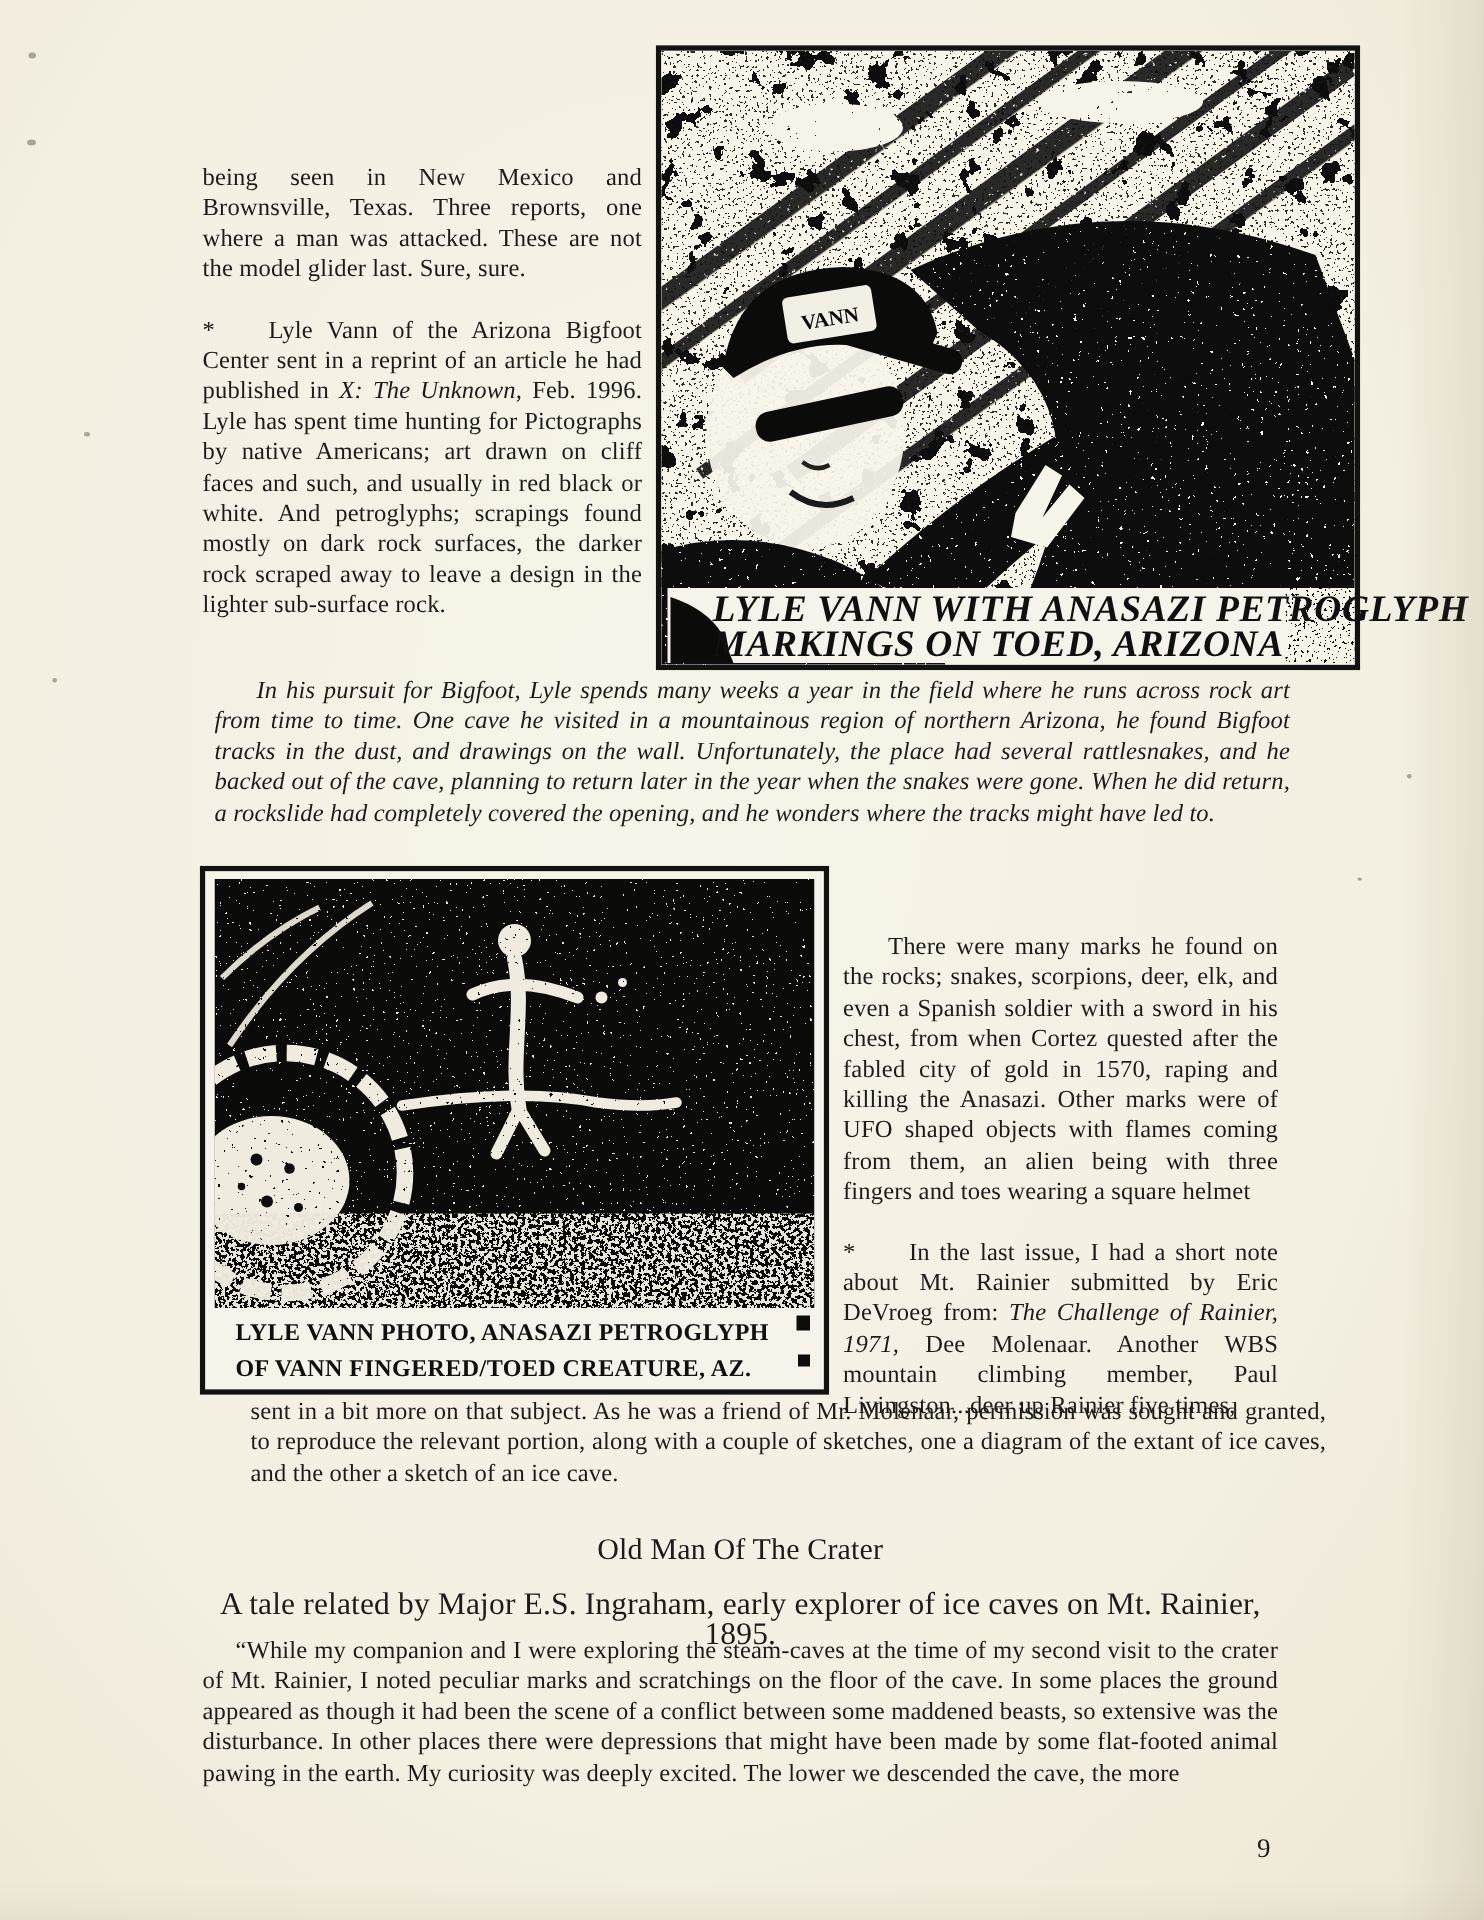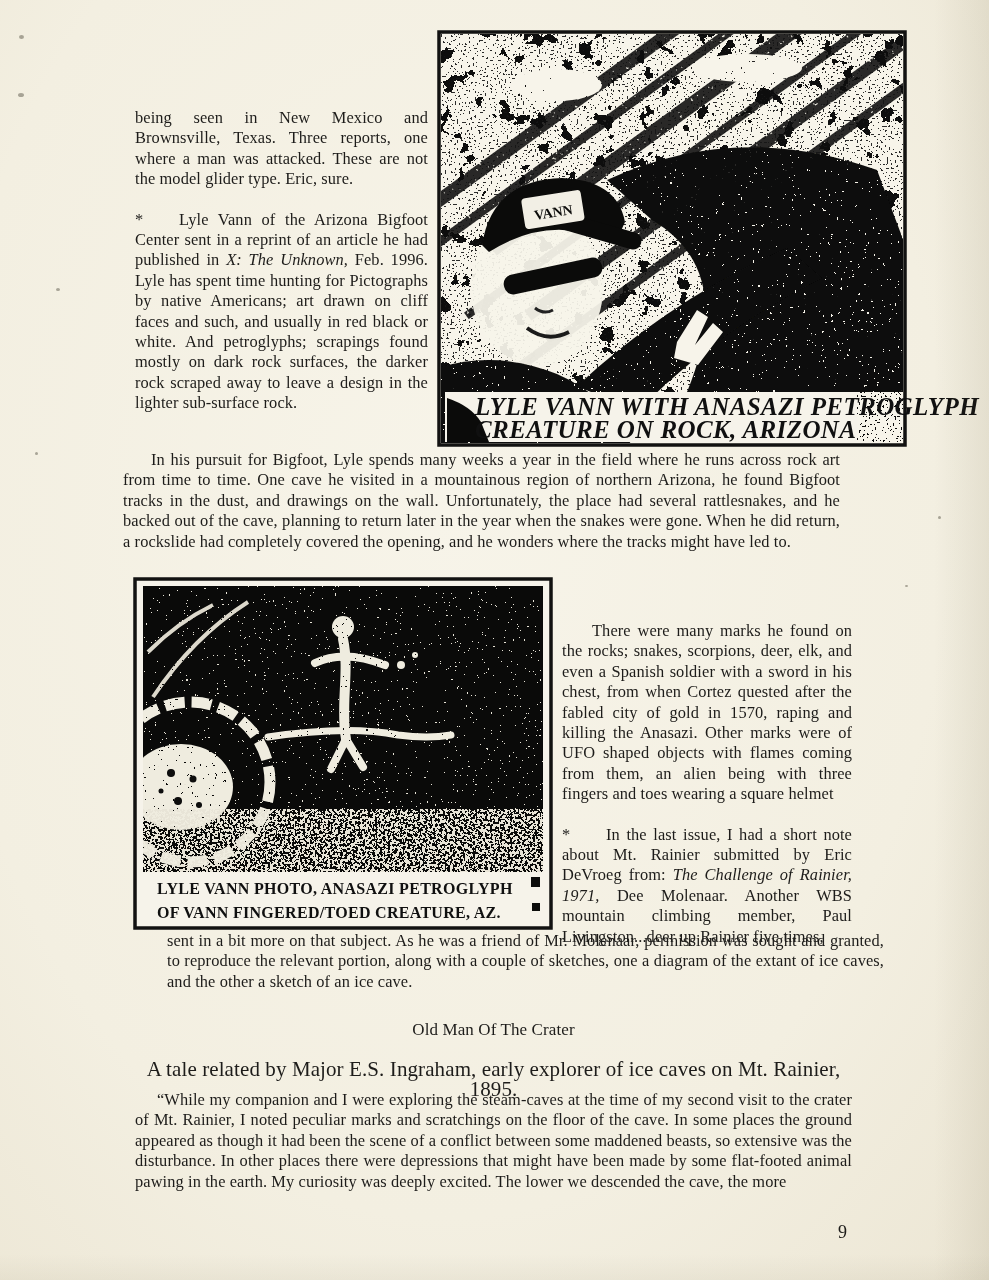--- a/index.html
+++ b/index.html
@@ -11,24 +11,24 @@
   p{margin:0;}
   .txt{position:absolute;text-align:justify;font-size:16.4px;line-height:20.4px;letter-spacing:.1px;}
   .col-left{left:135px;top:108px;width:293px;}
   .col-right{left:562px;top:601px;width:290px;margin-top:20px;}
   .note{margin-top:20px;}
   .marker{display:inline-block;width:44px;}
   em{font-style:italic;}
   .indent28{text-indent:28px;}
   .indent30{text-indent:30px;}
   .indent22{text-indent:22px;}
-  .p3{left:123px;top:450px;width:717px;}
+  .p3{left:143px;top:450px;width:717px;font-style:italic;}
   .p6{left:135px;top:931px;width:717px;margin-left:32px;}
   .p7{left:135px;top:1090px;width:717px;}
-  .heading{left:135px;top:1006px;width:717px;text-align:center;font-size:17px;font-weight:normal;}
+  .heading{left:135px;top:1006px;width:717px;text-align:center;font-size:20px;font-weight:normal;}
   .subheading{left:135px;top:1059px;width:717px;text-align:center;font-size:21px;}
   .pagenum{position:absolute;left:838px;top:1222px;font-size:18px;}
   figure{margin:0;position:absolute;}
   .photo1{left:437px;top:30px;width:470px;height:417px;}
   .photo2{left:133px;top:577px;width:420px;height:353px;}
   .cap{position:absolute;font-weight:bold;color:#101010;}
   .cap span{display:block;white-space:nowrap;}
   .cap1{left:38px;top:366px;width:370px;font-size:25px;line-height:22.5px;letter-spacing:.4px;font-style:italic;}
   .cap2{left:24px;top:300px;width:390px;font-size:16px;line-height:23.5px;letter-spacing:.3px;}
   .edge-r{position:absolute;right:0;top:0;width:55px;height:100%;
@@ -76,21 +76,21 @@
         <feTurbulence type="fractalNoise" baseFrequency="0.33" numOctaves="3" seed="5" result="t"></feTurbulence>
         <feComponentTransfer in="t" result="m">
             <feFuncA type="discrete" tableValues="0 1 1 1"></feFuncA>
           </feComponentTransfer>
         <feComposite operator="in" in="SourceGraphic" in2="m"></feComposite>
       </filter>
     </defs>
   </svg>
 
   <div class="txt col-left">
-    <p>being seen in New Mexico and Brownsville, Texas.  Three reports, one where a man was attacked.  These are not the model glider type.  Eric, sure.</p>
+    <p>being seen in New Mexico and Brownsville, Texas.  Three reports, one where a man was attacked.  These are not the model glider last.  Sure, sure.</p>
     <p class="note"><span class="marker">*</span><span>Lyle Vann of the Arizona Bigfoot Center sent in a reprint of an article he had published in </span><em>X: The Unknown,</em><span> Feb. 1996.  Lyle has spent time hunting for Pictographs by native Americans; art drawn on cliff faces and such, and usually in red black or white. And petroglyphs; scrapings found mostly on dark rock surfaces, the darker rock scraped away to leave a design in the lighter sub-surface rock.</span></p>
   </div>
 
   <figure class="photo1">
     <svg viewBox="0 0 470 417" width="470" height="417">
       <clipPath id="c1">
           <rect x="4" y="4" width="462" height="409"></rect>
         </clipPath>
       <g clip-path="url(#c1)">
         <rect width="470" height="417" fill="#f7f4ea"></rect>
@@ -130,21 +130,21 @@
         <path d="M240,312 l20,-32 l11,7 l-13,28 l18,-22 l10,9 l-25,33 l-24,-7 Z" fill="#f7f4ea"></path>
 
         <rect x="8" y="362" width="412" height="50" fill="#f6f3ea"></rect>
         <path d="M10,368 Q34,376 44,392 L52,412 L10,412 Z" fill="#0b0b0a"></path>
         <rect x="420" y="362" width="46" height="50" fill="#101010" filter="url(#fGrain)"></rect>
       </g>
       <rect x="2" y="2" width="466" height="413" fill="none" stroke="#121211" stroke-width="3.5"></rect>
     </svg>
     <figcaption class="cap cap1">
       <span>LYLE VANN WITH ANASAZI  PETROGLYPH</span>
-      <span>CREATURE ON ROCK, ARIZONA</span>
+      <span>MARKINGS ON TOED, ARIZONA</span>
     </figcaption>
   </figure>
 
   <p class="txt p3 indent28">In his pursuit for Bigfoot, Lyle spends many weeks a year in the field where he runs across rock art from time to time.  One cave he visited in a mountainous region of northern Arizona, he found Bigfoot tracks in the dust, and drawings on the wall.  Unfortunately, the place had several rattlesnakes, and he backed out of the cave, planning to return later in the year when the snakes were gone.  When he did return, a rockslide had completely covered the opening, and he wonders where the tracks might have led to.</p>
 
   <figure class="photo2">
     <svg viewBox="0 0 420 353" width="420" height="353">
       <clipPath id="c2">
           <rect x="10" y="9" width="400" height="286"></rect>
         </clipPath>

